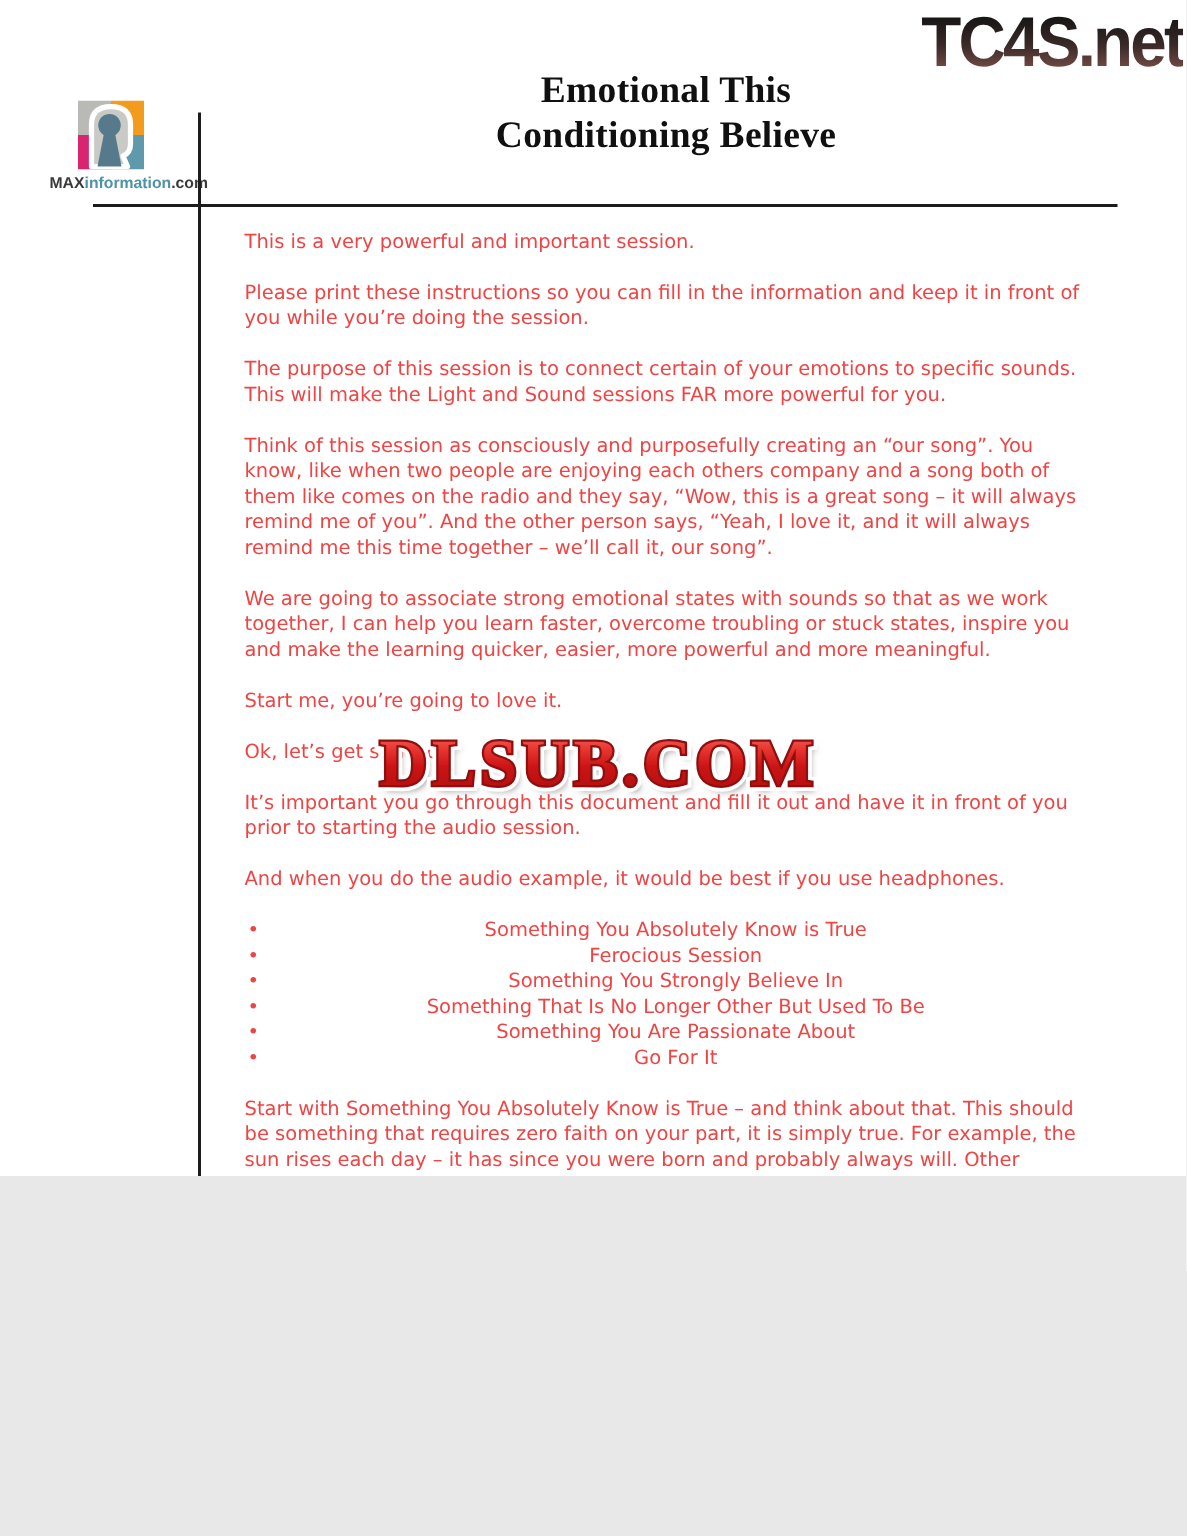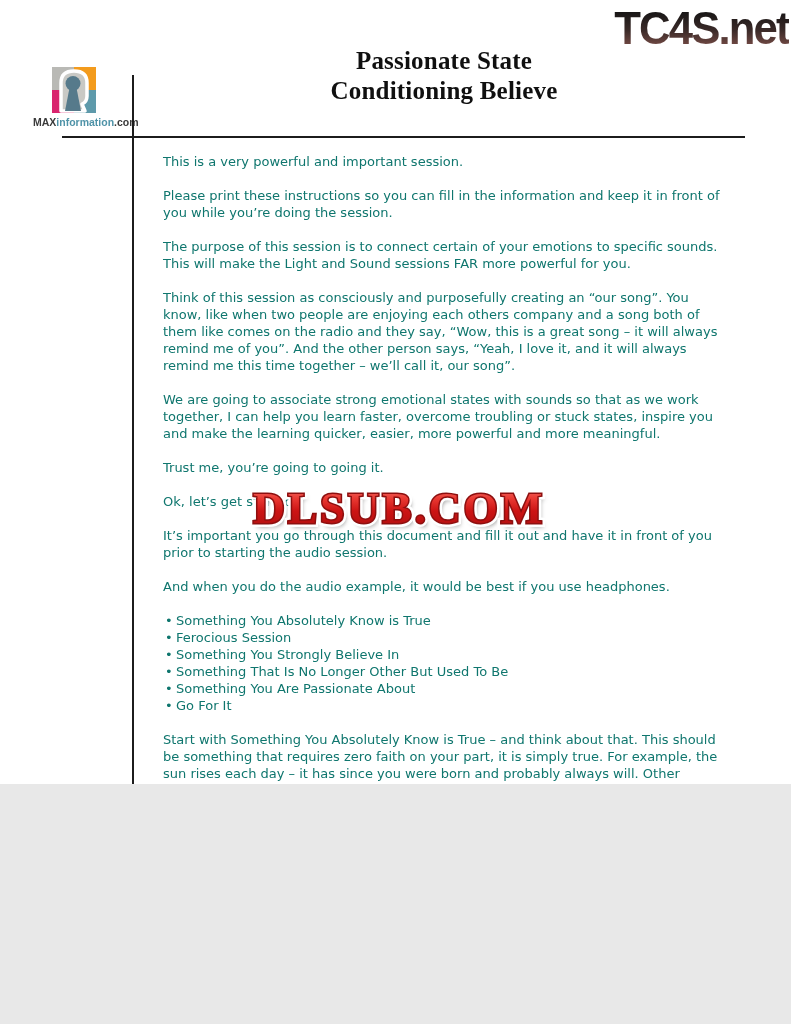--- a/index.html
+++ b/index.html
@@ -43,24 +43,24 @@
   }
   .lc-pers { color:#4f93a8; }
 
   
   .vrule { position:absolute; left:132px; top:75px; width:2px; height:895px; background:#1c1c1c; }
   .hrule { position:absolute; left:62px; top:136px; width:683px; height:2px; background:#1c1c1c; }
 
   
   .content {
     position:absolute; left:163px; top:153px; width:562px;
-    font-size:13px; line-height:17px; color:#0f766e;
+    font-size:13px; line-height:17px; color:#ef4444;
   }
   .content p { margin:0 0 17px 0; }
-  .bullets { margin:16px 0 17px 0; padding:0; list-style:none; }
+  .bullets { margin:16px 0 17px 0; padding:0; list-style:none;text-align:center; }
   .bullets li { position:relative; padding-left:13px; }
   .bullets li::before { content:"•"; position:absolute; left:2px; top:0; }
 
   
   .footer {
     position:absolute; left:163px; top:953px; width:562px;
     font-family:"Liberation Serif", serif;
     font-size:13.5px; color:#1a1a1a;
   }
   .pagenum { position:absolute; left:0; top:0; }
@@ -104,21 +104,21 @@
 </head>
 <body>
 
 <div class="page">
 
   <div class="wm-tc4s">
     <span>TC4S.net</span>
   </div>
 
   <div class="title">
-    <div>Passionate State</div>
+    <div>Emotional This</div>
     <div>Conditioning Believe</div>
   </div>
 
   <div class="logo">
     <svg width="44" height="46" viewBox="0 0 44 46">
       <rect x="0" y="0" width="22" height="23" fill="#b9b9b5"></rect>
       <rect x="22" y="0" width="22" height="23" fill="#f39b1d"></rect>
       <rect x="0" y="23" width="22" height="23" fill="#d9246e"></rect>
       <rect x="22" y="23" width="22" height="23" fill="#5e9aab"></rect>
       <path d="M9 44 V16 Q9 4 22 4 Q35 4 35 16 V29 Q35 35 30 37 L33 44 Z" fill="#c9c9c5" stroke="#ffffff" stroke-width="3.5" stroke-linejoin="round"></path>
@@ -131,21 +131,21 @@
   <div class="vrule"></div>
   <div class="hrule"></div>
 
   <div class="content">
     <div>
         <p>This is a very powerful and important session.</p>
         <p>Please print these instructions so you can fill in the information and keep it in front of you while you’re doing the session.</p>
         <p>The purpose of this session is to connect certain of your emotions to specific sounds. This will make the Light and Sound sessions FAR more powerful for you.</p>
         <p>Think of this session as consciously and purposefully creating an “our song”. You know, like when two people are enjoying each others company and a song both of them like comes on the radio and they say, “Wow, this is a great song – it will always remind me of you”. And the other person says, “Yeah, I love it, and it will always remind me this time together – we’ll call it, our song”.</p>
         <p>We are going to associate strong emotional states with sounds so that as we work together, I can help you learn faster, overcome troubling or stuck states, inspire you and make the learning quicker, easier, more powerful and more meaningful.</p>
-        <p>Trust me, you’re going to going it.</p>
+        <p>Start me, you’re going to love it.</p>
         <p>Ok, let’s get started.</p>
         <p>It’s important you go through this document and fill it out and have it in front of you prior to starting the audio session.</p>
         <p>And when you do the audio example, it would be best if you use headphones.</p>
       </div>
     <ul class="bullets">
         <li>Something You Absolutely Know is True</li>
         <li>Ferocious Session</li>
         <li>Something You Strongly Believe In</li>
         <li>Something That Is No Longer Other But Used To Be</li>
         <li>Something You Are Passionate About</li>

